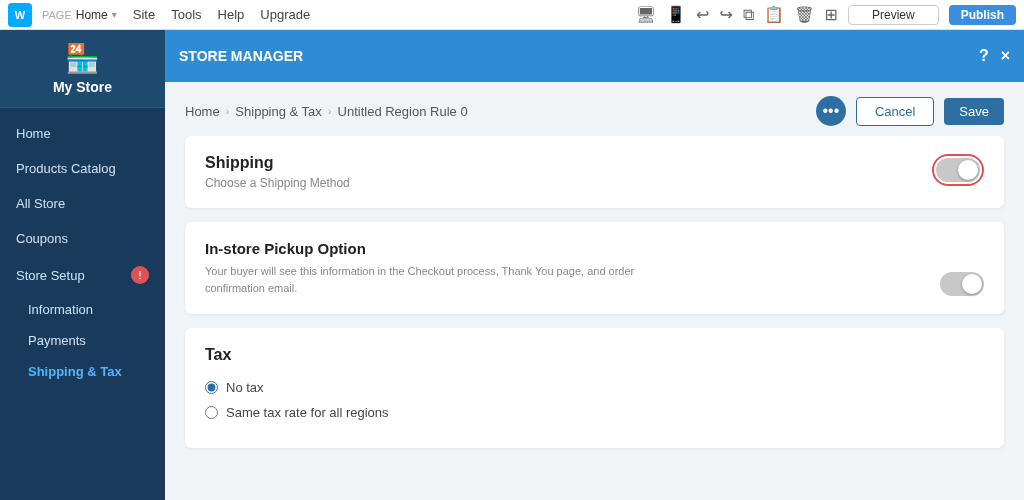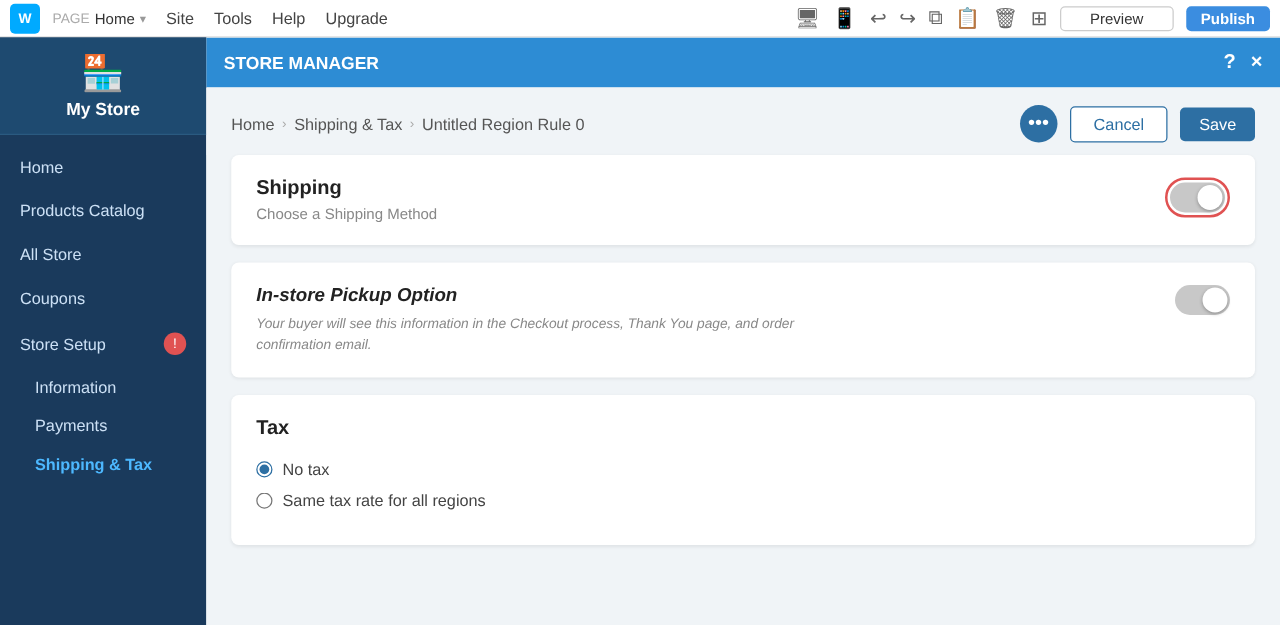--- a/index.html
+++ b/index.html
@@ -72,21 +72,21 @@
       padding: 8px 28px; cursor: pointer; font-size: 13px; color: #cce0f5;
     }
     #sidebar .sidebar-sub-item.active-sub { color: #4db8ff; font-weight: bold; }
 
     
     #content-area { flex: 1; display: flex; flex-direction: column; overflow: hidden; }
 
     
     #store-manager-bar {
       background: #2d8cd4; color: #fff;
-      height: 40px; display: flex; align-items: center; padding: 0 14px;
+      height: 52px; display: flex; align-items: center; padding: 0 14px;
       font-size: 14px; font-weight: bold; justify-content: space-between;
       flex-shrink: 0;
     }
     #store-manager-bar .sm-icons { display: flex; gap: 12px; align-items: center; }
     #store-manager-bar .sm-icon { color: #fff; font-size: 16px; cursor: pointer; }
 
     
     #scroll-area { flex: 1; overflow-y: auto; padding: 0; background: #f0f4f7; }
 
     
@@ -128,21 +128,21 @@
     .toggle {
       width: 44px; height: 24px; background: #c8c8c8; border-radius: 12px;
       position: relative; cursor: pointer;
     }
     .toggle .knob {
       position: absolute; width: 20px; height: 20px; background: #fff;
       border-radius: 50%; top: 2px; right: 2px; box-shadow: 0 1px 3px rgba(0,0,0,0.3);
     }
 
     
-    .instore-card { display: flex; align-items: flex-start; justify-content: space-between; font-style: italic; }
+    .instore-card { display: flex; align-items: flex-end; justify-content: space-between; }
     .instore-card .left .title { font-size: 15px; font-weight: bold; color: #222; margin-bottom: 6px; }
     .instore-card .left .desc { font-size: 11px; color: #888; max-width: 440px; line-height: 1.5; }
     .toggle2 {
       width: 44px; height: 24px; background: #c8c8c8; border-radius: 12px;
       position: relative; cursor: pointer; flex-shrink: 0;
     }
     .toggle2 .knob {
       position: absolute; width: 20px; height: 20px; background: #fff;
       border-radius: 50%; top: 2px; right: 2px; box-shadow: 0 1px 3px rgba(0,0,0,0.3);
     }

